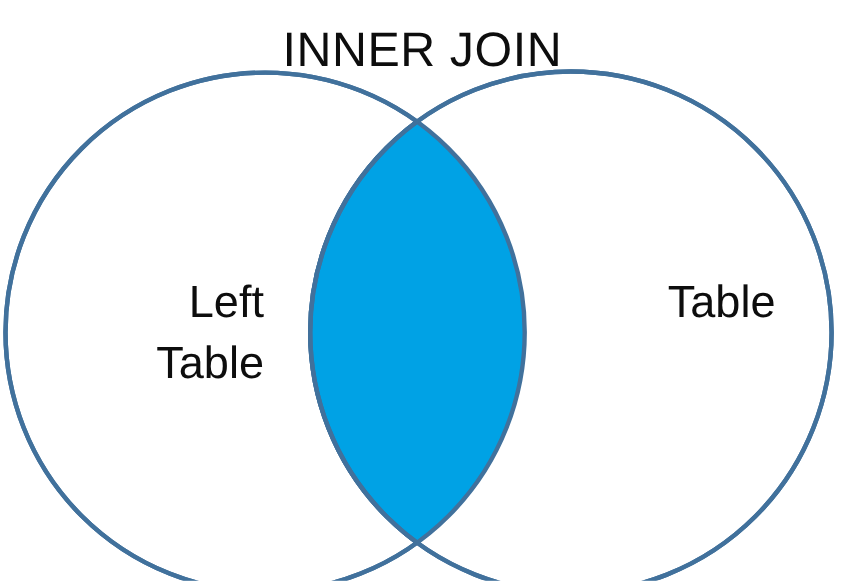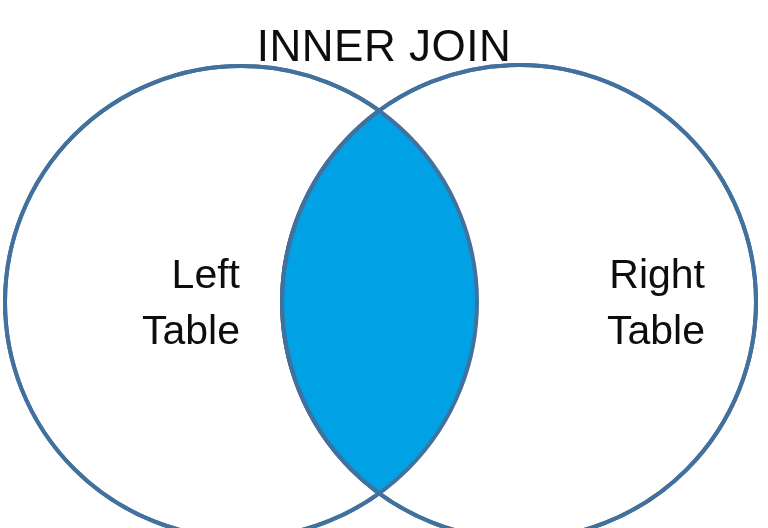--- a/index.html
+++ b/index.html
@@ -90,17 +90,16 @@
   </svg>
 
   <div class="diagram-title" style="color: rgb(13, 13, 13);">INNER JOIN</div>
 
   <div class="set-label" id="label-left" style="color: rgb(13, 13, 13);">
     <span class="label-line">Left</span>
     <span class="label-line">Table</span>
   </div>
 
   <div class="set-label" id="label-right" style="color: rgb(13, 13, 13);">
-    <span class="label-line">Right</span>
     <span class="label-line">Table</span>
   </div>
 
 </div>
 
 </body></html>

